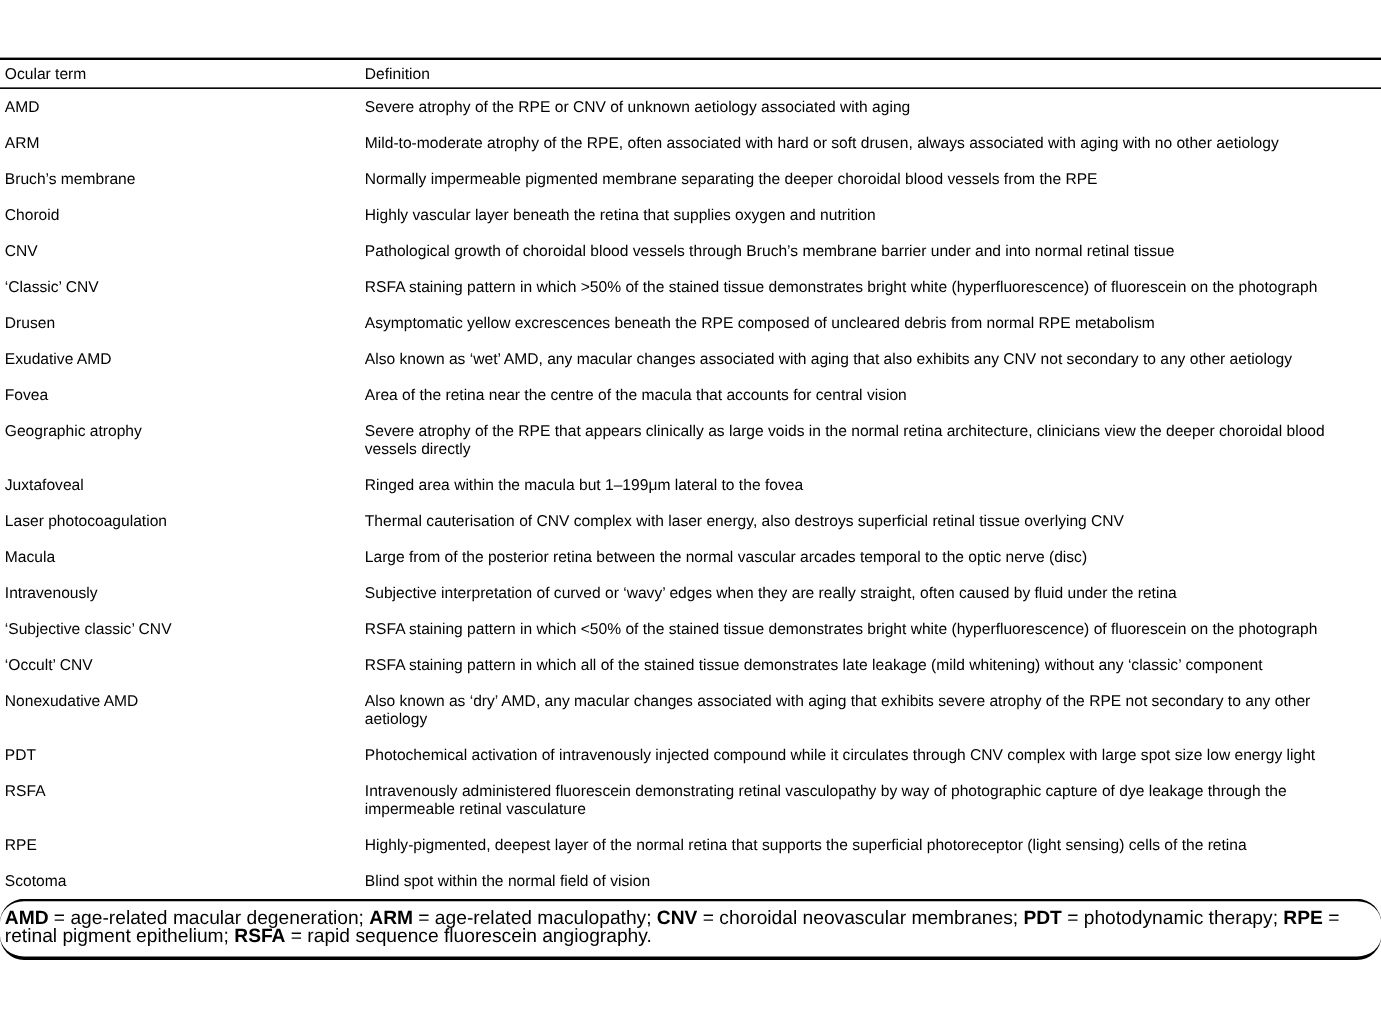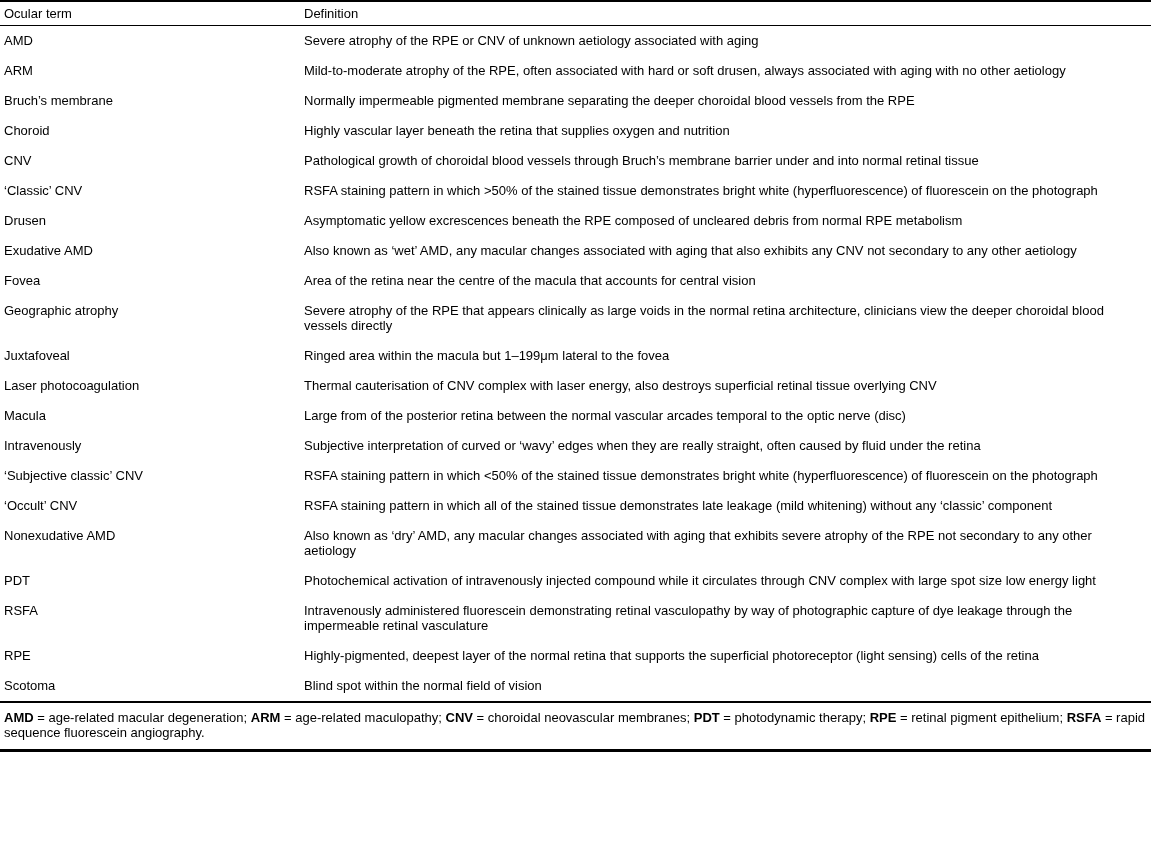--- a/index.html
+++ b/index.html
@@ -12,20 +12,21 @@
   .page {
     width: 1151px;
     min-height: 863px;
     box-sizing: border-box;
     background: #ffffff;
   }
   table.glossary {
     width: 100%;
     border-collapse: collapse;
     border-top: 2px solid #000000;
+    margin-top: 48px;
   }
   table.glossary thead th {
     text-align: left;
     font-weight: normal;
     font-size: 13px;
     line-height: 15px;
     padding: 4px 4px 4px 4px;
     border-bottom: 1px solid #000000;
     vertical-align: top;
   }
@@ -33,23 +34,24 @@
   table.glossary td {
     vertical-align: top;
     font-size: 13px;
     line-height: 15px;
     padding: 7px 8px 8px 4px;
   }
   table.glossary td.term { width: 288px; }
   .footnote {
     border-top: 2px solid #000000;
     border-bottom: 3px solid #000000;
-    font-size: 13px;
+    font-size: 16px;
     line-height: 15px;
     padding: 7px 4px 9px 4px;
+    border-radius: 20px;
   }
   .footnote b { font-weight: bold; }
 </style>
 </head>
 <body>
 
 <div class="page">
   <table class="glossary">
     <thead>
       <tr>

